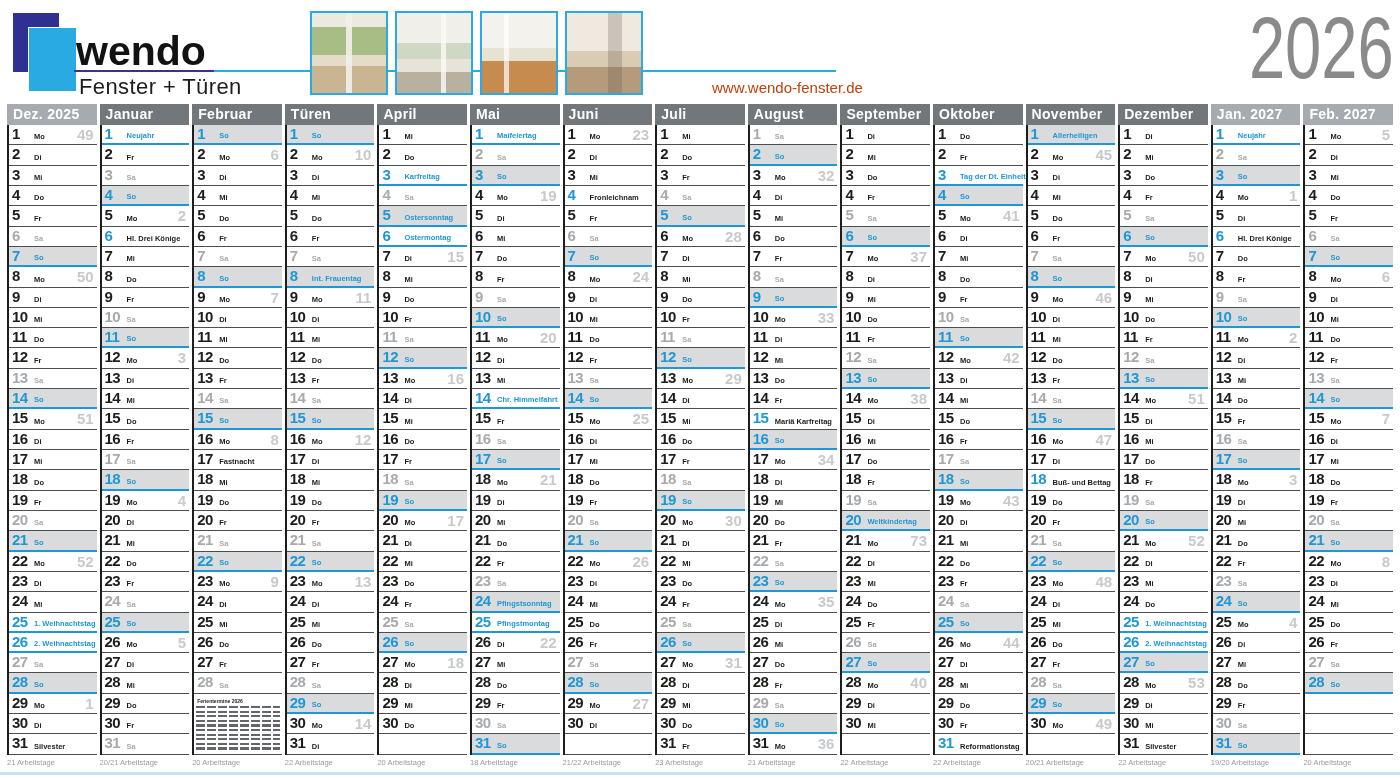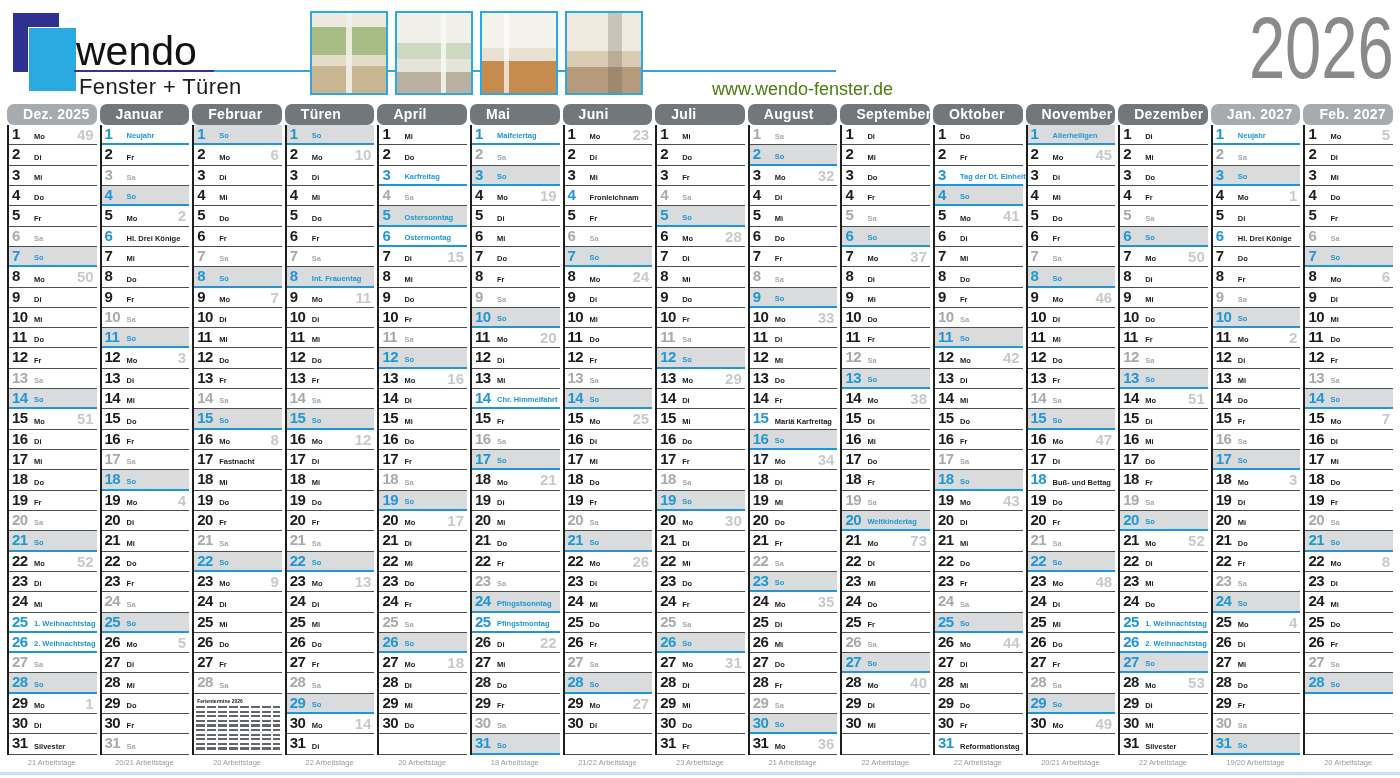--- a/index.html
+++ b/index.html
@@ -4,56 +4,56 @@
 <title>Kalender 2026</title>
 <style>
   html,body{margin:0;padding:0;}
   body{width:1400px;height:778px;overflow:hidden;background:#fff;
        font-family:"Liberation Sans","DejaVu Sans",sans-serif;position:relative;}
   
   .header{position:relative;height:104px;background:#fff;}
   .logo-indigo{position:absolute;left:13px;top:13px;width:46px;height:59px;background:#2e3192;}
   .logo-blue{position:absolute;left:28px;top:27px;width:47px;height:63px;background:#29abe2;
              border-top:1px solid #fff;border-left:1px solid #fff;}
-  .brand{position:absolute;left:76px;top:31px;font-size:41px;font-weight:normal;color:#121212;
+  .brand{position:absolute;left:76px;top:31px;font-size:41px;font-weight:bold;color:#121212;
          letter-spacing:0;line-height:1;}
   .brand-sub{position:absolute;left:79px;top:74px;font-size:22px;color:#1d1d1b;letter-spacing:.4px;}
   .uline-purple{position:absolute;left:74px;top:70px;width:140px;height:2px;background:#3b2f90;}
   .uline-blue{position:absolute;left:214px;top:70px;width:622px;height:2px;background:#29abe2;}
-  .website{position:absolute;left:712px;top:79px;font-size:18px;color:#4d7c0f;}
+  .website{position:absolute;left:712px;top:79px;font-size:15px;color:#c2410c;}
   .year{position:absolute;right:6px;top:4px;font-size:88px;line-height:1;color:#8a8a8a;
         transform:scaleX(.74);transform-origin:100% 0;}
   .photos{position:absolute;left:310px;top:11px;display:flex;gap:7px;}
   .photo{width:78px;height:84px;border:2px solid #29abe2;box-sizing:border-box;}
   .p1{background:linear-gradient(to right,rgba(255,255,255,0) 0 46%,rgba(242,240,234,.9) 46% 54%,rgba(255,255,255,0) 54%),
        linear-gradient(to bottom,#eceade 0 18%,#a8bd85 18% 52%,#e4dcc8 52% 66%,#c9b592 66%);}
   .p2{background:linear-gradient(to right,rgba(255,255,255,0) 0 60%,rgba(250,250,248,.8) 60% 66%,rgba(255,255,255,0) 66%),
        linear-gradient(to bottom,#f0efe9 0 38%,#cfd8c2 38% 58%,#e6e3d8 58% 74%,#b9b0a0 74%);}
   .p3{background:linear-gradient(to right,rgba(255,255,255,0) 0 30%,rgba(255,255,255,.7) 30% 36%,rgba(255,255,255,0) 36%),
        linear-gradient(to bottom,#f4f2ec 0 44%,#e8e2d2 44% 60%,#c68b4e 60%);}
   .p4{background:linear-gradient(to right,rgba(255,255,255,0) 0 55%,rgba(90,80,70,.25) 55% 75%,rgba(255,255,255,0) 75%),
        linear-gradient(to bottom,#efe9df 0 48%,#d9cbb4 48% 68%,#b59b7c 68%);}
   
   .cal{padding:0 7px;display:grid;grid-template-columns:repeat(15,1fr);column-gap:3px;}
   .col{min-width:0;}
   .mh{height:21px;line-height:21px;background:#72777c;color:#fff;font-size:14px;
-      font-weight:bold;padding-left:16px;letter-spacing:.3px;white-space:nowrap;overflow:hidden;border-radius:7px;}
+      font-weight:bold;padding-left:6px;letter-spacing:.3px;white-space:nowrap;overflow:hidden;}
   .col.light .mh{background:#a6abaf;}
   .rows{border-left:2px solid #1d1d1b;}
   .row{position:relative;height:20.32px;border-bottom:1px solid #4b4f52;box-sizing:border-box;background:#fff;}
   .row.so{background:#d9dbdd;border-bottom:2px solid #1e97d4;}
   .row.hb{border-bottom:2px solid #1e97d4;}
   .dn{position:absolute;left:3px;top:0;font-size:15px;font-weight:bold;color:#1d1d1b;letter-spacing:-.6px;}
   .dw{position:absolute;left:25px;bottom:3px;font-size:7.5px;font-weight:bold;color:#1d1d1b;white-space:nowrap;}
   .kw{position:absolute;right:3px;top:1px;font-size:15px;font-weight:bold;color:#c7cacc;}
   .row.sa .dn,.row.sa .dw{color:#a7aaad;}
   .row.so .dn,.row.so .dw{color:#1e97d4;}
   .row.hb .dn,.row.hb .dw{color:#1e97d4;}
   .row.hr .dn{color:#1e97d4;}
-  .work{height:14px;font-size:7.5px;color:#989b9e;text-align:center;padding-top:3px;white-space:nowrap;}
+  .work{height:14px;font-size:7.5px;color:#989b9e;padding-top:3px;white-space:nowrap;}
   .fbox{height:60.96px;box-sizing:border-box;border-bottom:1px solid #4b4f52;padding:4px 2px 2px 2px;background:#fff;}
   .ftitle{font-size:5px;font-weight:bold;color:#1d1d1b;margin:0 0 2px 1px;white-space:nowrap;}
   .fnoise{height:44px;
      background:repeating-linear-gradient(to right,rgba(255,255,255,0) 0 9px,#fff 9px 11px),
                 repeating-linear-gradient(to bottom,#63676b 0 2.2px,#fff 2.2px 4.6px);}
   .bottom-rule{position:absolute;left:0;top:772px;width:1400px;height:3px;background:#c2e4f5;}
 </style>
 </head>
 <body>
 

